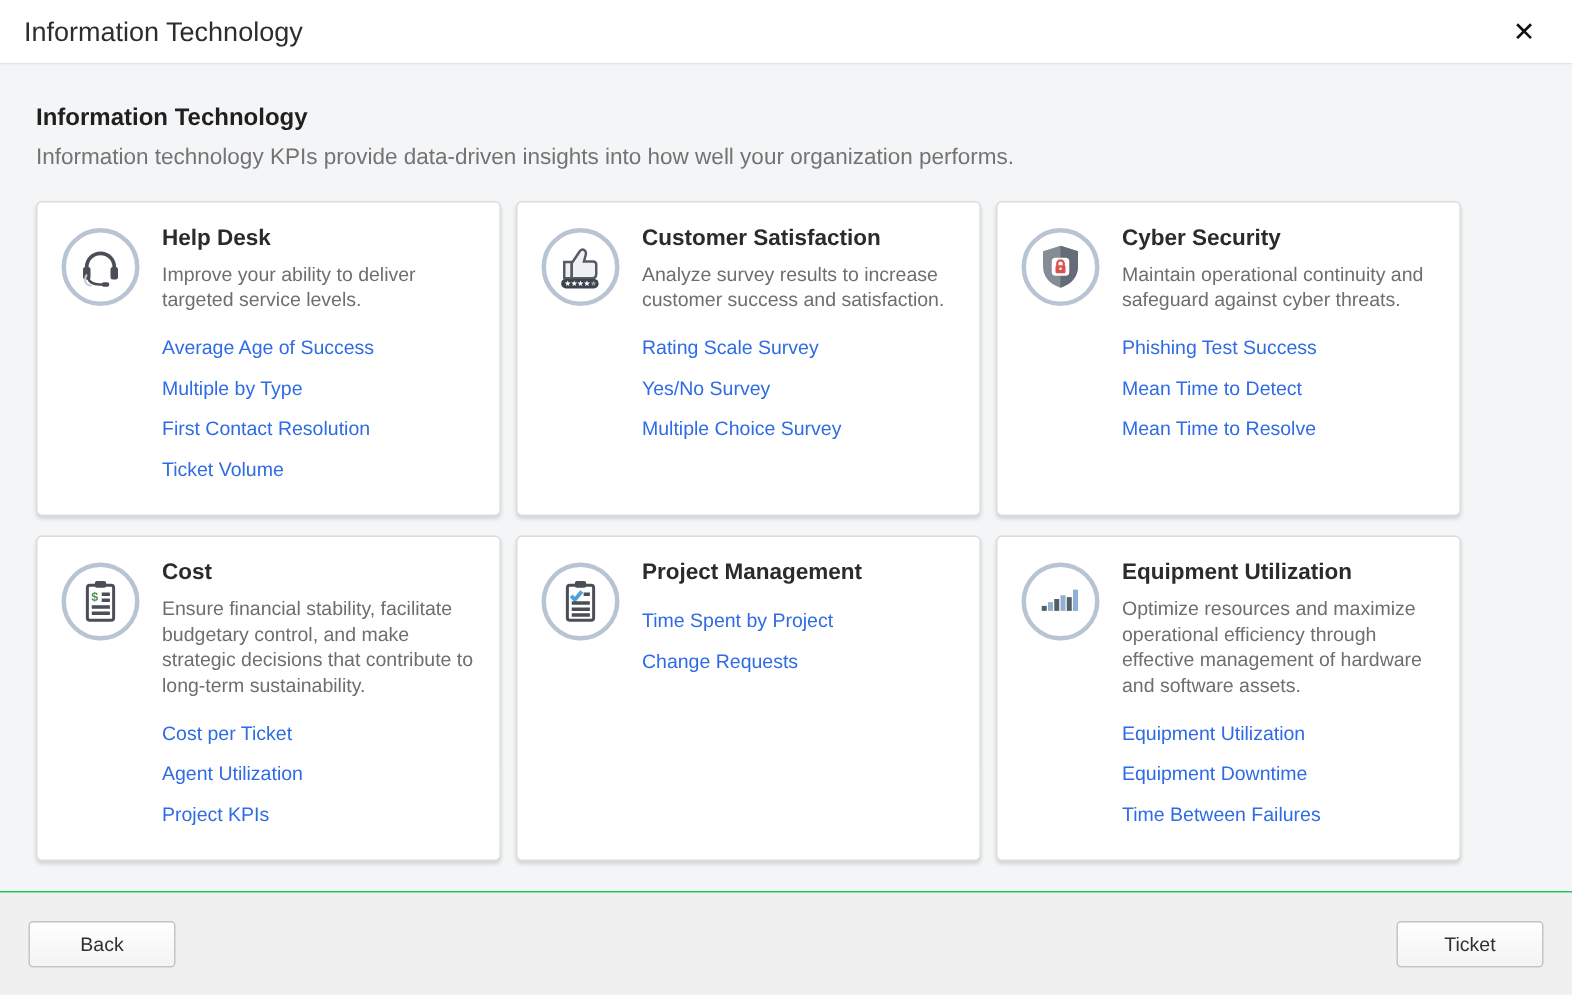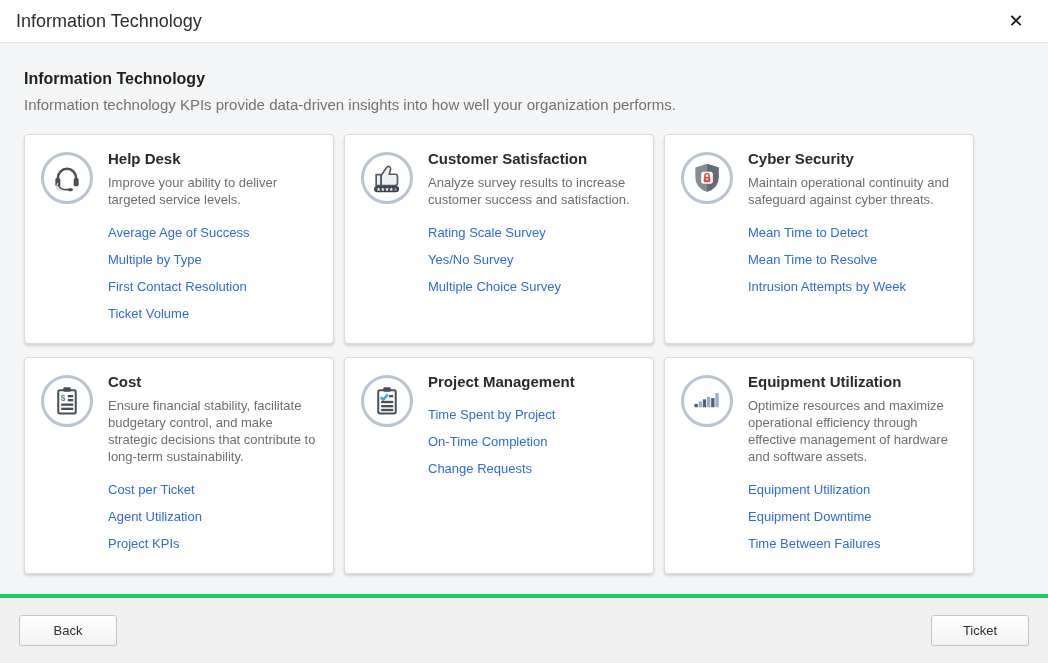--- a/index.html
+++ b/index.html
@@ -96,21 +96,21 @@
     color: #2e6be4;
     text-decoration: none;
     cursor: pointer;
   }
   
   .dlg-footer {
     position: absolute;
     left: 0; right: 0; bottom: 0;
     height: 69px;
     background: #f0f0f1;
-    border-top: 4px solid #22c55e;
+    border-top: 1px solid #22c55e;
     display: flex;
     align-items: center;
     justify-content: space-between;
     padding: 0 19px;
   }
   .btn {
     min-width: 98px;
     height: 31px;
     background: linear-gradient(#ffffff, #f3f3f3);
     border: 1px solid #c5c5c5;
@@ -188,23 +188,23 @@
           <rect x="17" y="16.5" width="14" height="14.5" rx="3" fill="#ffffff"></rect>
           <path d="M21.4 23 v-1.8 a2.6 2.6 0 0 1 5.2 0 v1.8" fill="none" stroke="#d9534f" stroke-width="1.8"></path>
           <rect x="20" y="22.6" width="8" height="6.4" rx="1.2" fill="#d9534f"></rect>
           <circle cx="24" cy="25.4" r="1" fill="#ffffff"></circle>
         </svg>
       </div>
       <div class="card-text">
         <div class="card-title">Cyber Security</div>
         <div class="card-desc">Maintain operational continuity and safeguard against cyber threats.</div>
         <ul class="link-list">
+          <li><a class="kpi-link">Phishing Test Success</a></li>
           <li><a class="kpi-link">Mean Time to Detect</a></li>
           <li><a class="kpi-link">Mean Time to Resolve</a></li>
-          <li><a class="kpi-link">Intrusion Attempts by Week</a></li>
         </ul>
       </div>
     </div>
 
     <div class="kpi-card">
       <div class="icon-ring">
         <svg width="40" height="40" viewBox="0 0 48 48">
           <rect x="13.5" y="11" width="21" height="28" rx="2" fill="#ffffff" stroke="#4a4f57" stroke-width="2.4"></rect>
           <rect x="19.5" y="7.6" width="9" height="5.4" rx="1.6" fill="#4a4f57"></rect>
           <text x="16.5" y="23.5" font-size="10" font-weight="bold" fill="#5a8f5a" font-family="'Liberation Sans', sans-serif">$</text>
@@ -234,21 +234,20 @@
           <rect x="26.5" y="16.8" width="5" height="2.8" fill="#4a4f57"></rect>
           <rect x="17" y="23.8" width="14.5" height="2.8" fill="#4a4f57"></rect>
           <rect x="17" y="28.8" width="14.5" height="2.8" fill="#4a4f57"></rect>
           <rect x="17" y="33.4" width="14.5" height="2.8" fill="#4a4f57"></rect>
         </svg>
       </div>
       <div class="card-text">
         <div class="card-title">Project Management</div>
         <ul class="link-list">
           <li><a class="kpi-link">Time Spent by Project</a></li>
-          <li><a class="kpi-link">On-Time Completion</a></li>
           <li><a class="kpi-link">Change Requests</a></li>
         </ul>
       </div>
     </div>
 
     <div class="kpi-card">
       <div class="icon-ring">
         <svg width="40" height="40" viewBox="0 0 48 48">
           <rect x="9" y="27.5" width="4" height="4" fill="#555d66"></rect>
           <rect x="14" y="24.5" width="4" height="7" fill="#8fb0d2"></rect>

